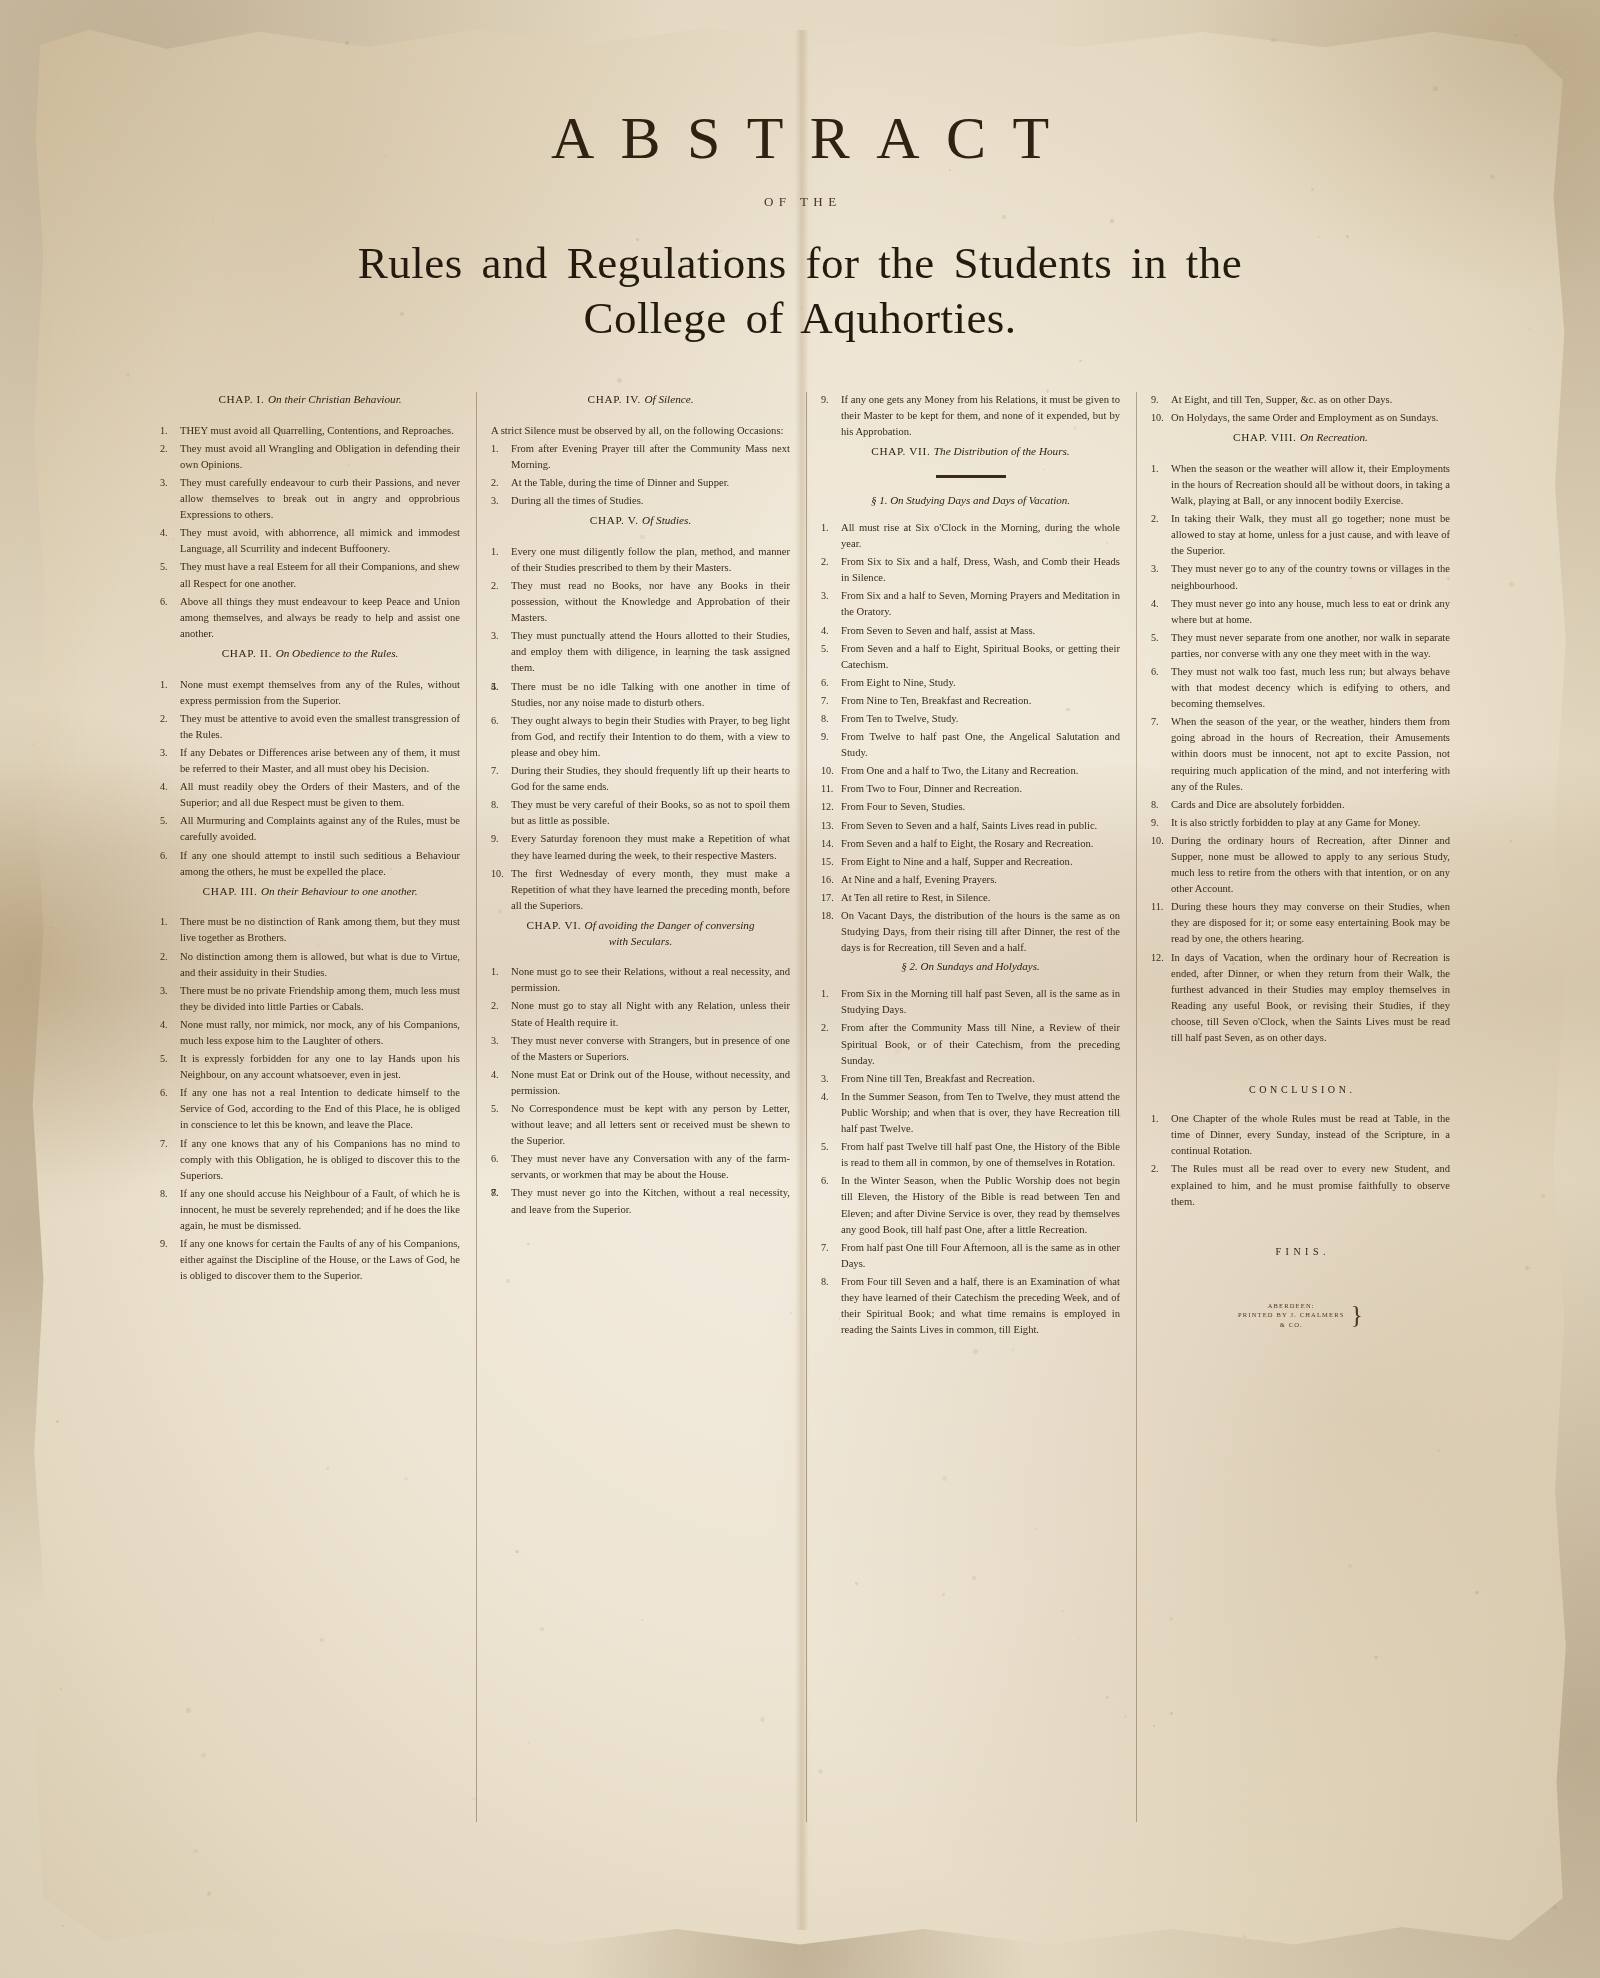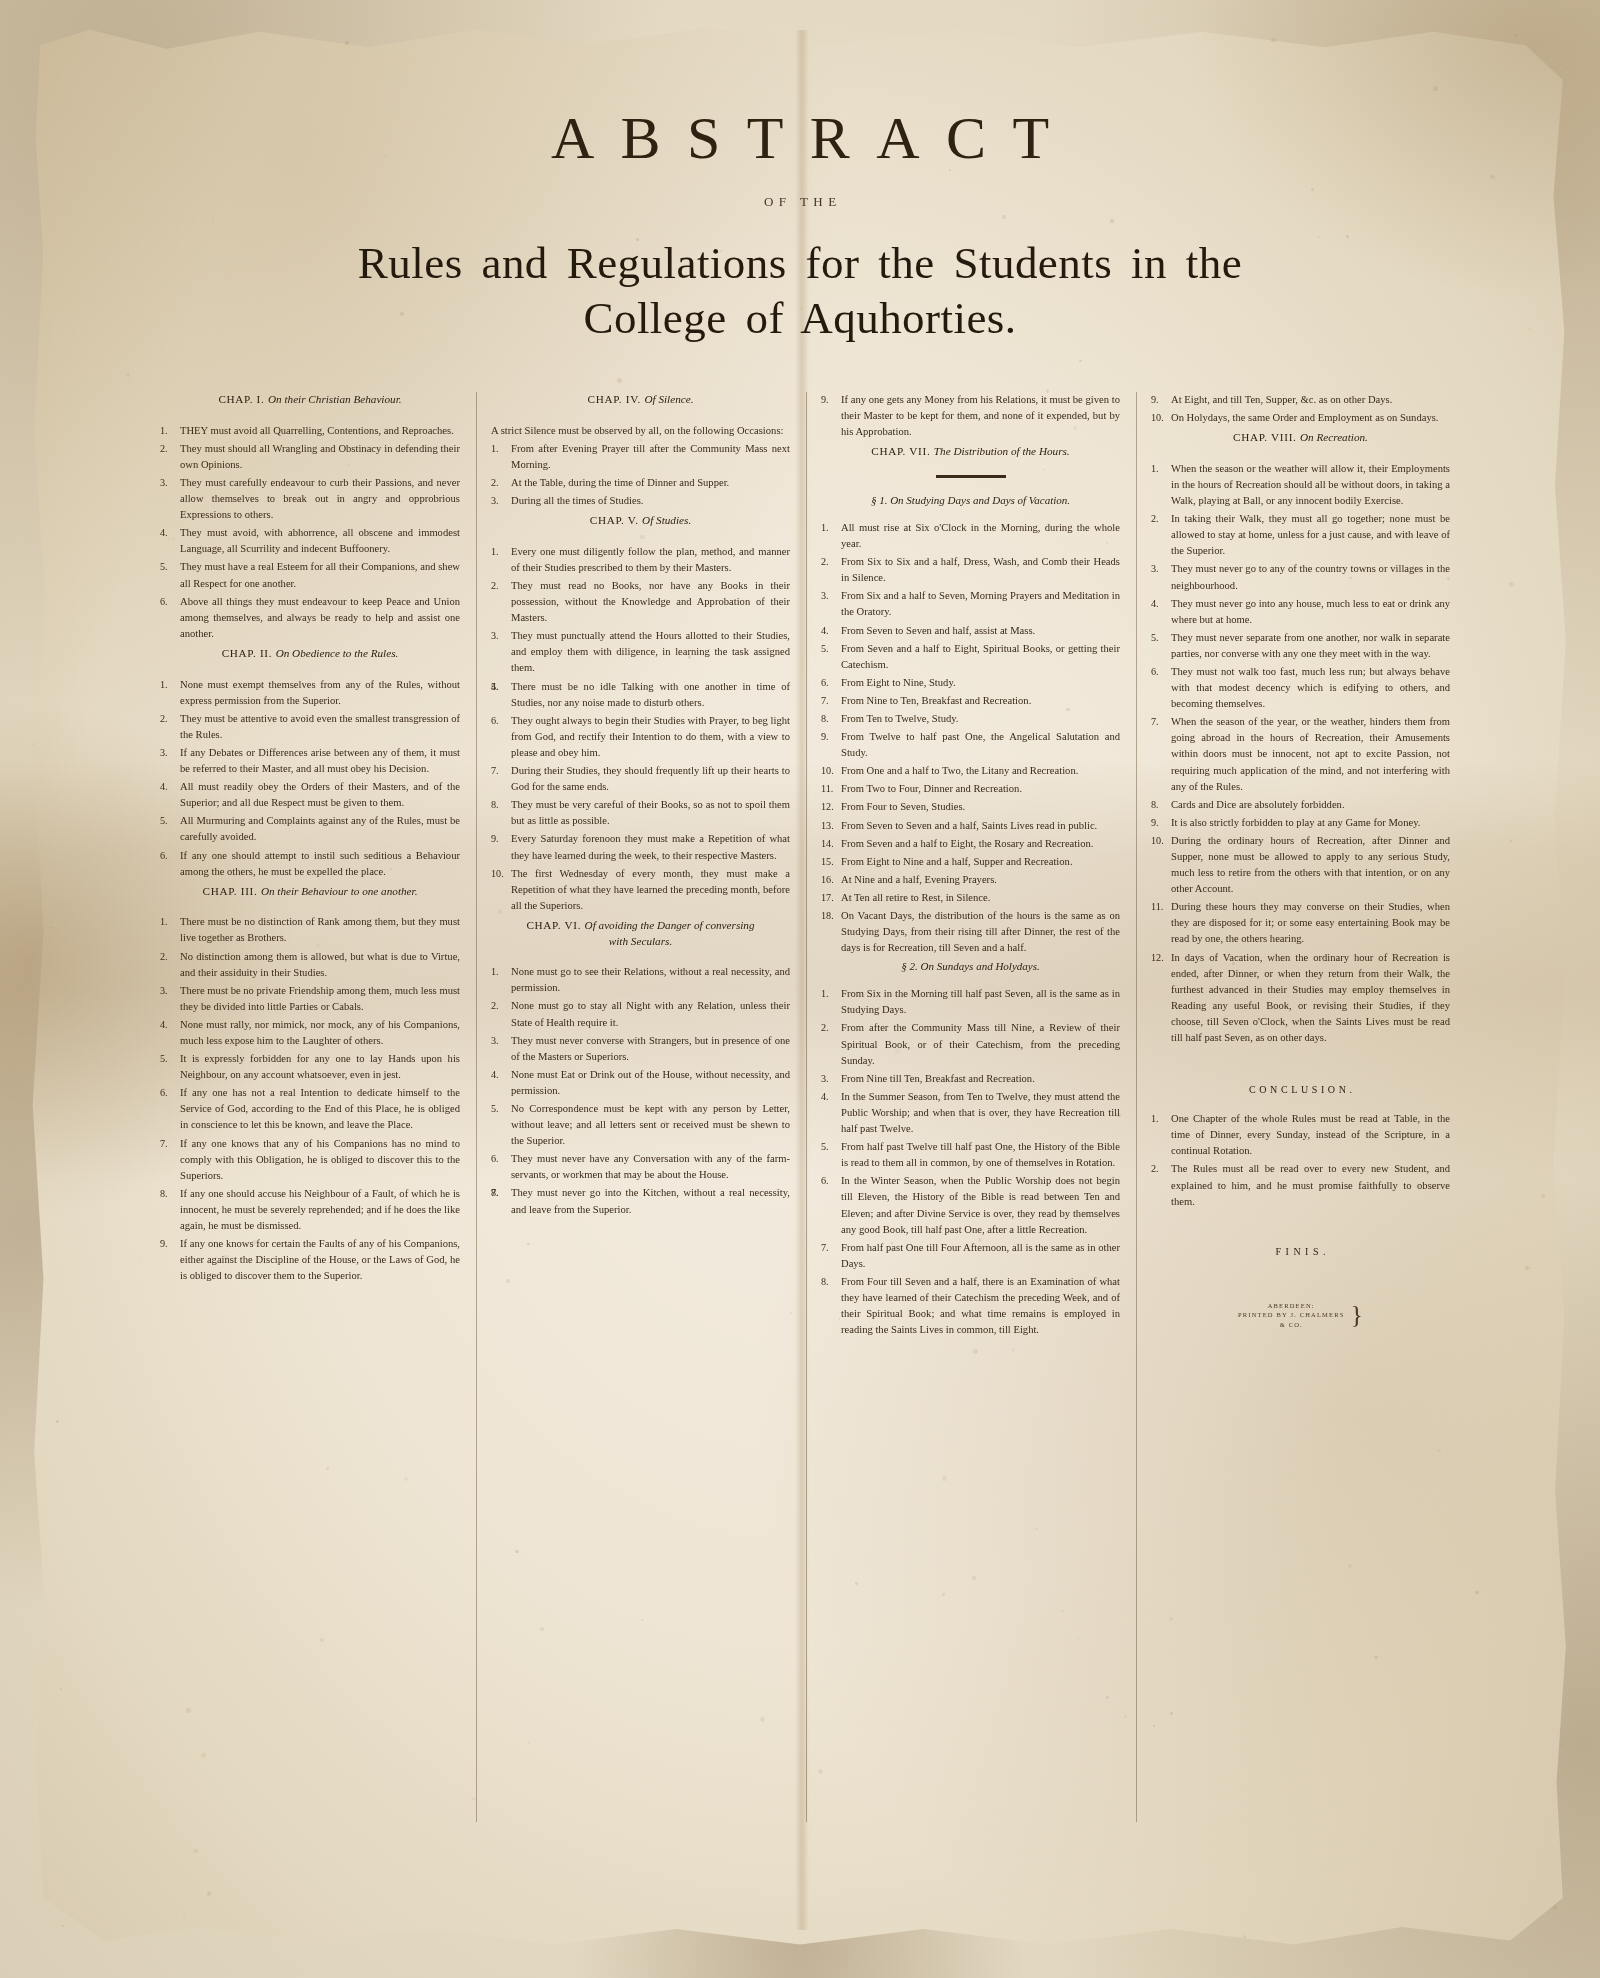--- a/index.html
+++ b/index.html
@@ -172,23 +172,23 @@
         <span>Rules and Regulations for the Students in the</span>
         <span class="l2">College of Aquhorties.</span>
       </div>
     </div>
 
     <div class="cols" id="cols">
         <div class="col">
           <div class="chap"><span class="num">CHAP. I. </span><span class="ttl">On their Christian Behaviour.</span></div>
           <ol class="rules">
             <li><span class="n">1.</span><span>THEY must avoid all Quarrelling, Contentions, and Reproaches.</span></li>
-            <li><span class="n">2.</span><span>They must should all Wrangling and Obstinacy in defending their own Opinions.</span></li>
+            <li><span class="n">2.</span><span>They must avoid all Wrangling and Obligation in defending their own Opinions.</span></li>
             <li><span class="n">3.</span><span>They must carefully endeavour to curb their Passions, and never allow themselves to break out in angry and opprobrious Expressions to others.</span></li>
-            <li><span class="n">4.</span><span>They must avoid, with abhorrence, all obscene and immodest Language, all Scurrility and indecent Buffoonery.</span></li>
+            <li><span class="n">4.</span><span>They must avoid, with abhorrence, all mimick and immodest Language, all Scurrility and indecent Buffoonery.</span></li>
             <li><span class="n">5.</span><span>They must have a real Esteem for all their Companions, and shew all Respect for one another.</span></li>
             <li><span class="n">6.</span><span>Above all things they must endeavour to keep Peace and Union among themselves, and always be ready to help and assist one another.</span></li>
           </ol>
           <div class="chap spaced"><span class="num">CHAP. II. </span><span class="ttl">On Obedience to the Rules.</span></div>
           <ol class="rules">
             <li><span class="n">1.</span><span>None must exempt themselves from any of the Rules, without express permission from the Superior.</span></li>
             <li><span class="n">2.</span><span>They must be attentive to avoid even the smallest transgression of the Rules.</span></li>
             <li><span class="n">3.</span><span>If any Debates or Differences arise between any of them, it must be referred to their Master, and all must obey his Decision.</span></li>
             <li><span class="n">4.</span><span>All must readily obey the Orders of their Masters, and of the Superior; and all due Respect must be given to them.</span></li>
             <li><span class="n">5.</span><span>All Murmuring and Complaints against any of the Rules, must be carefully avoided.</span></li>

